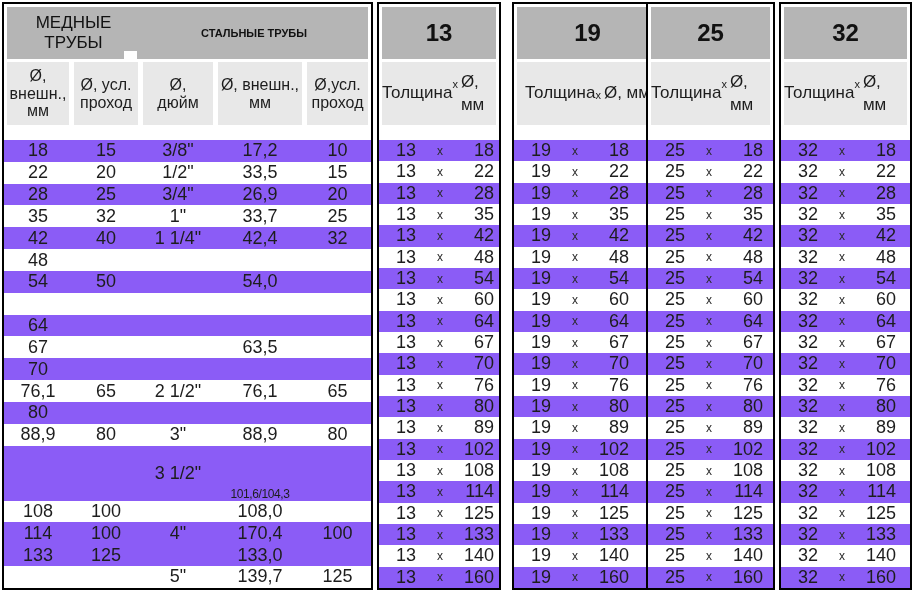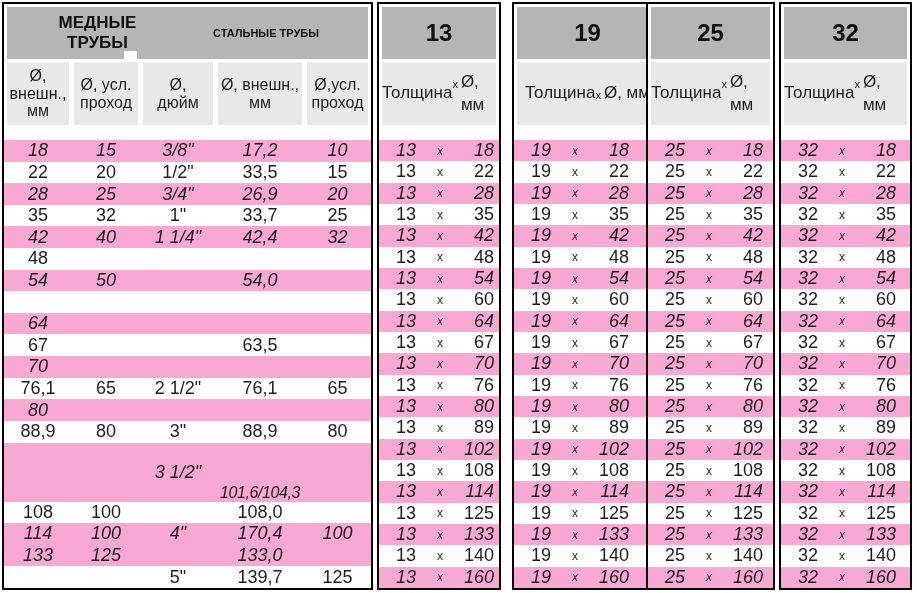--- a/index.html
+++ b/index.html
@@ -18,22 +18,22 @@
   #panel-25{left:646px;width:129px;}
   #panel-32{left:779px;width:133px;}
 
   
   .band{
     position:absolute;left:3px;right:3px;top:3px;height:52px;
     background:#b5b5b5;display:flex;
   }
   .band-copper{
     width:133px;display:flex;align-items:center;justify-content:center;
-    font-weight:bold;font-size:17px;line-height:1.2;text-align:center;
-    white-space:pre-line;color:#111;padding-left:24px;
+    font-weight:normal;font-size:17px;line-height:1.2;text-align:center;
+    white-space:pre-line;color:#111;
   }
   .band-steel{
     flex:1;display:flex;align-items:center;justify-content:center;
     font-weight:bold;font-size:11px;color:#111;
   }
   .band-notch{position:absolute;left:117px;bottom:0;width:13px;height:8px;background:#fff;}
   .band-num{
     position:absolute;left:3px;right:3px;top:3px;height:52px;background:#b5b5b5;
     display:flex;align-items:center;justify-content:center;
     font-weight:bold;font-size:24px;color:#111;
@@ -59,22 +59,22 @@
   
   .rows{
     position:absolute;left:0;right:0;top:136px;bottom:0;
     display:flex;flex-direction:column;
   }
   .lrow{
     flex:1;display:grid;grid-template-columns:62px 64px 70px 84px 1fr;
     column-gap:5px;padding:0 3px;align-items:center;font-size:18px;
   }
   .lrow .c{text-align:center;white-space:nowrap;}
-  .lrow .c.condensed{font-size:16px;letter-spacing:-0.4px;margin-top:41px;}
-  .shade{background:#f9a8d4;font-style:italic;}
+  .lrow .c.condensed{font-size:12px;letter-spacing:-0.4px;margin-top:41px;}
+  .shade{background:#8b5cf6;}
   .trow{
     flex:1;display:grid;grid-template-columns:44px 24px 42px;
     padding-left:5px;align-items:center;font-size:18px;
   }
   .trow .t{text-align:center;}
   .trow .x{text-align:center;font-size:12px;color:#2a2a2a;}
   .trow .d{text-align:right;}
 </style>
 </head>
 <body>

